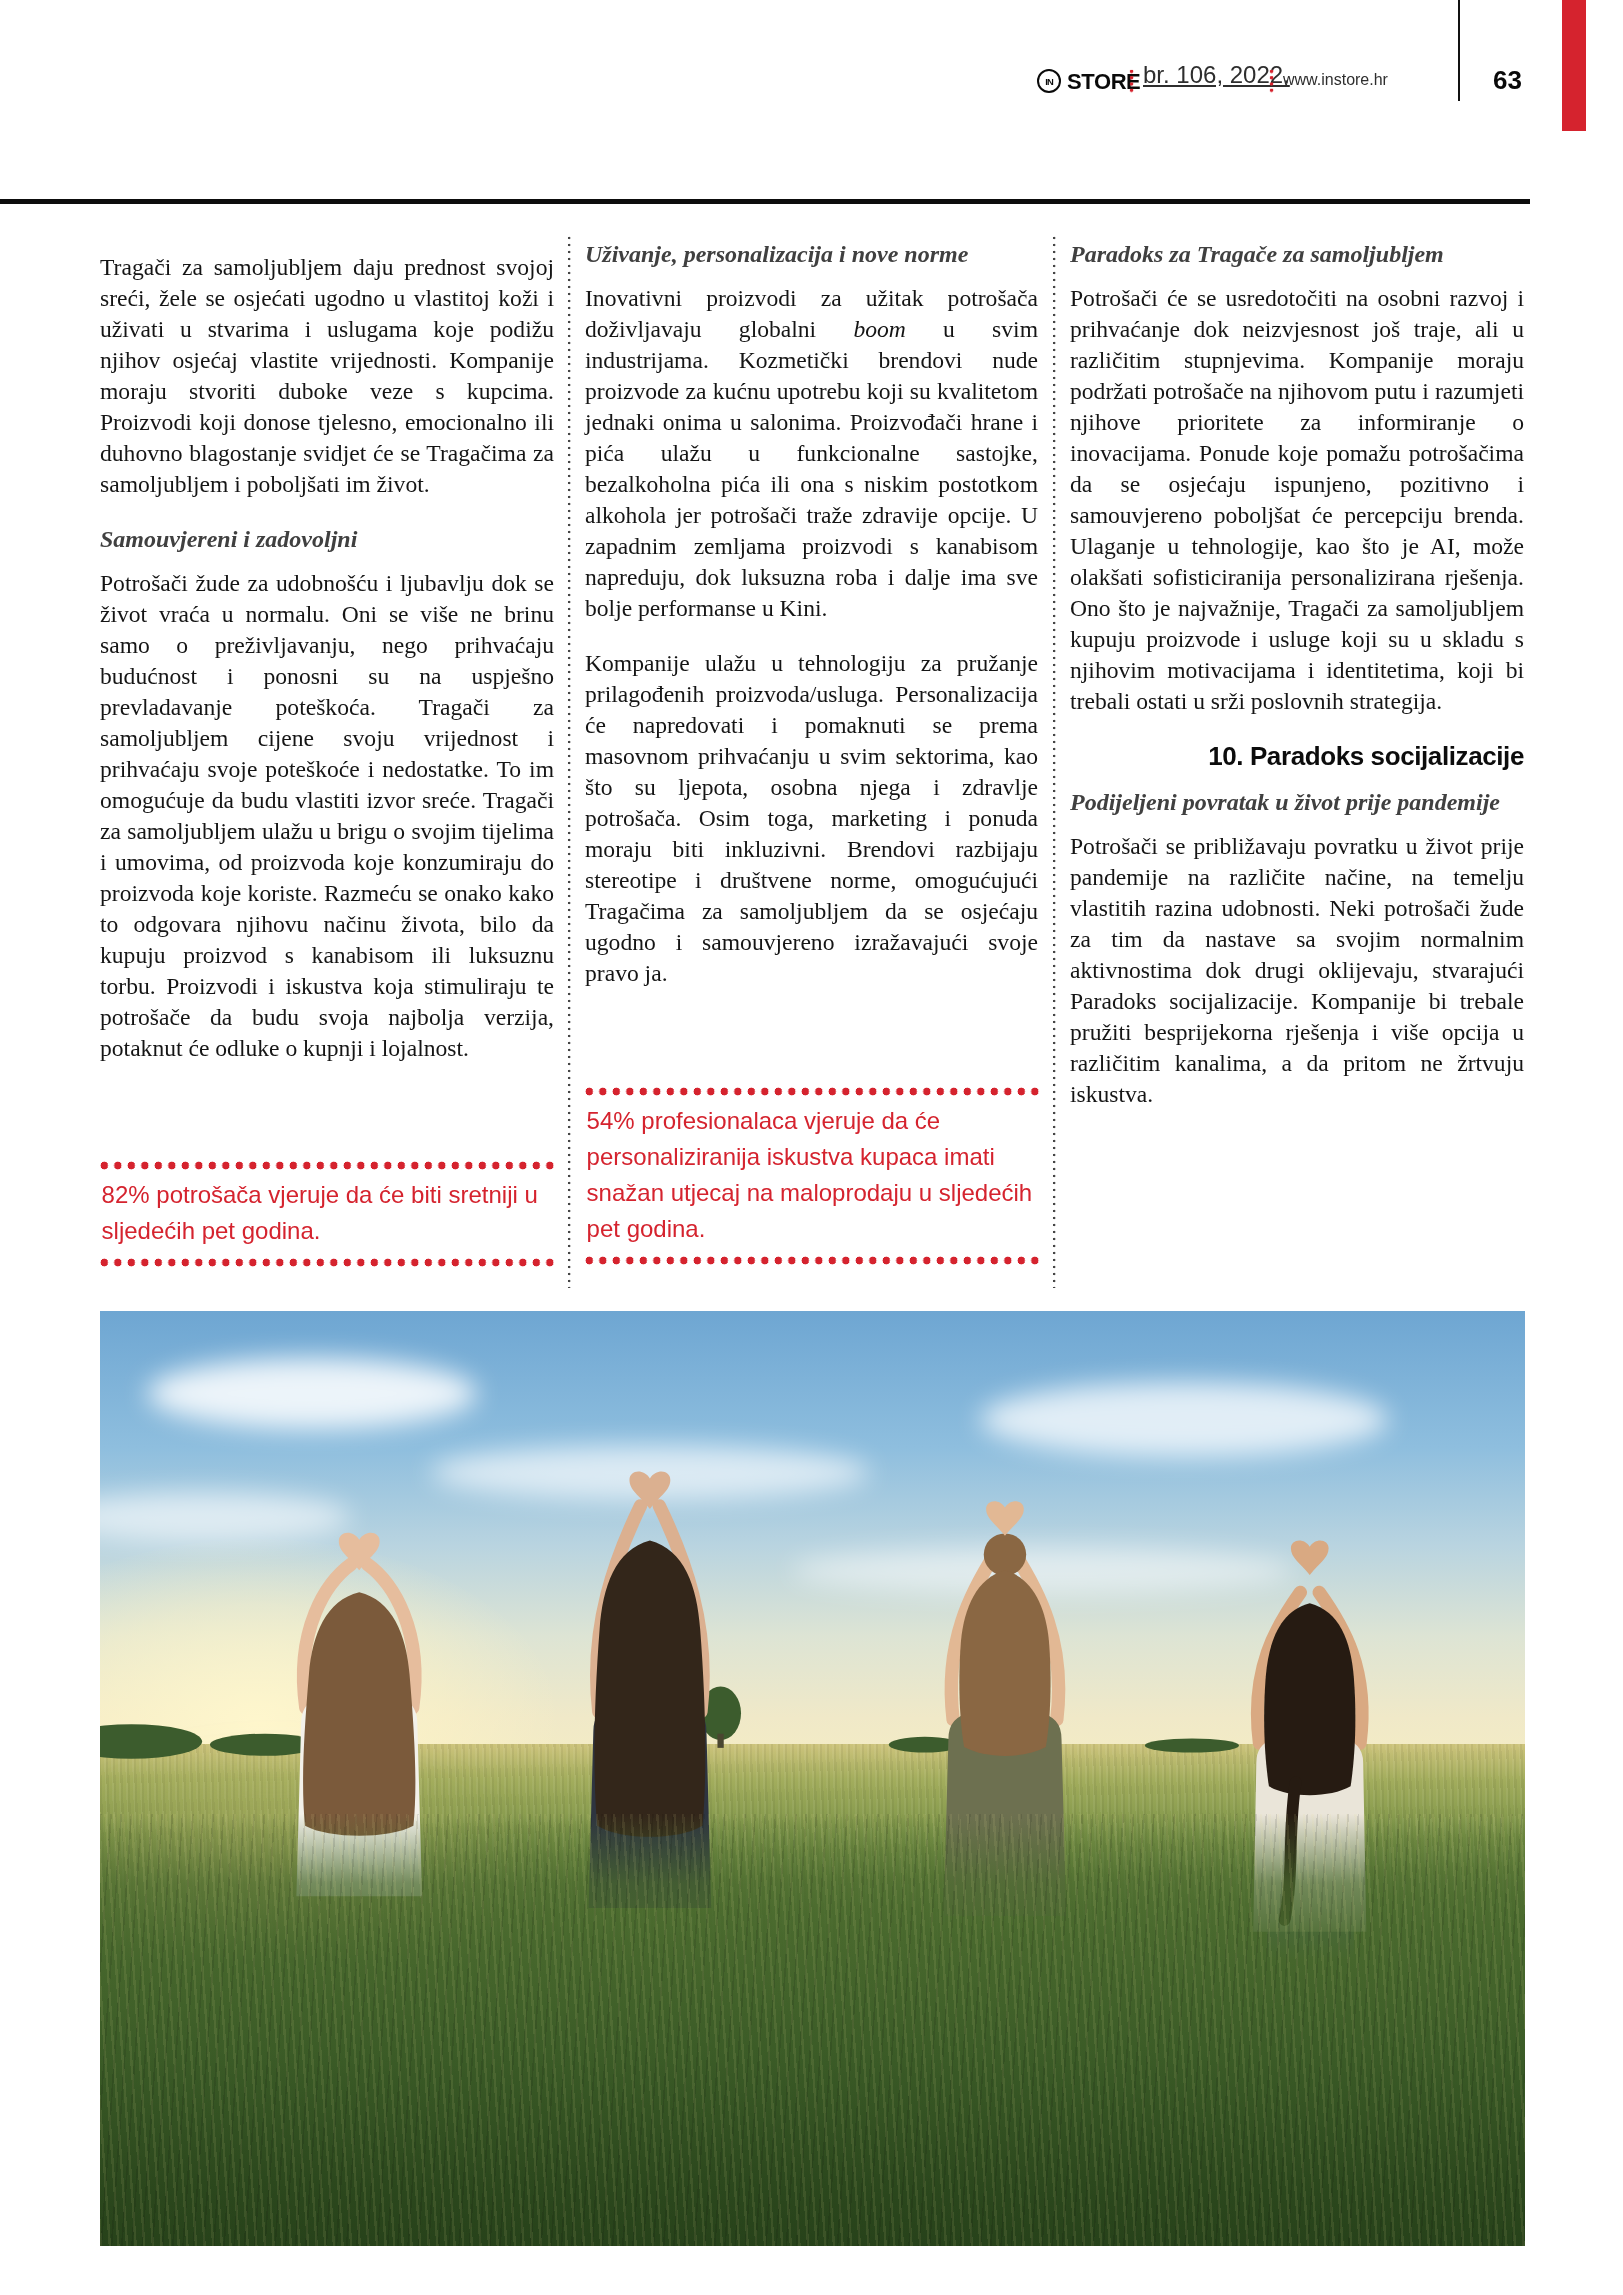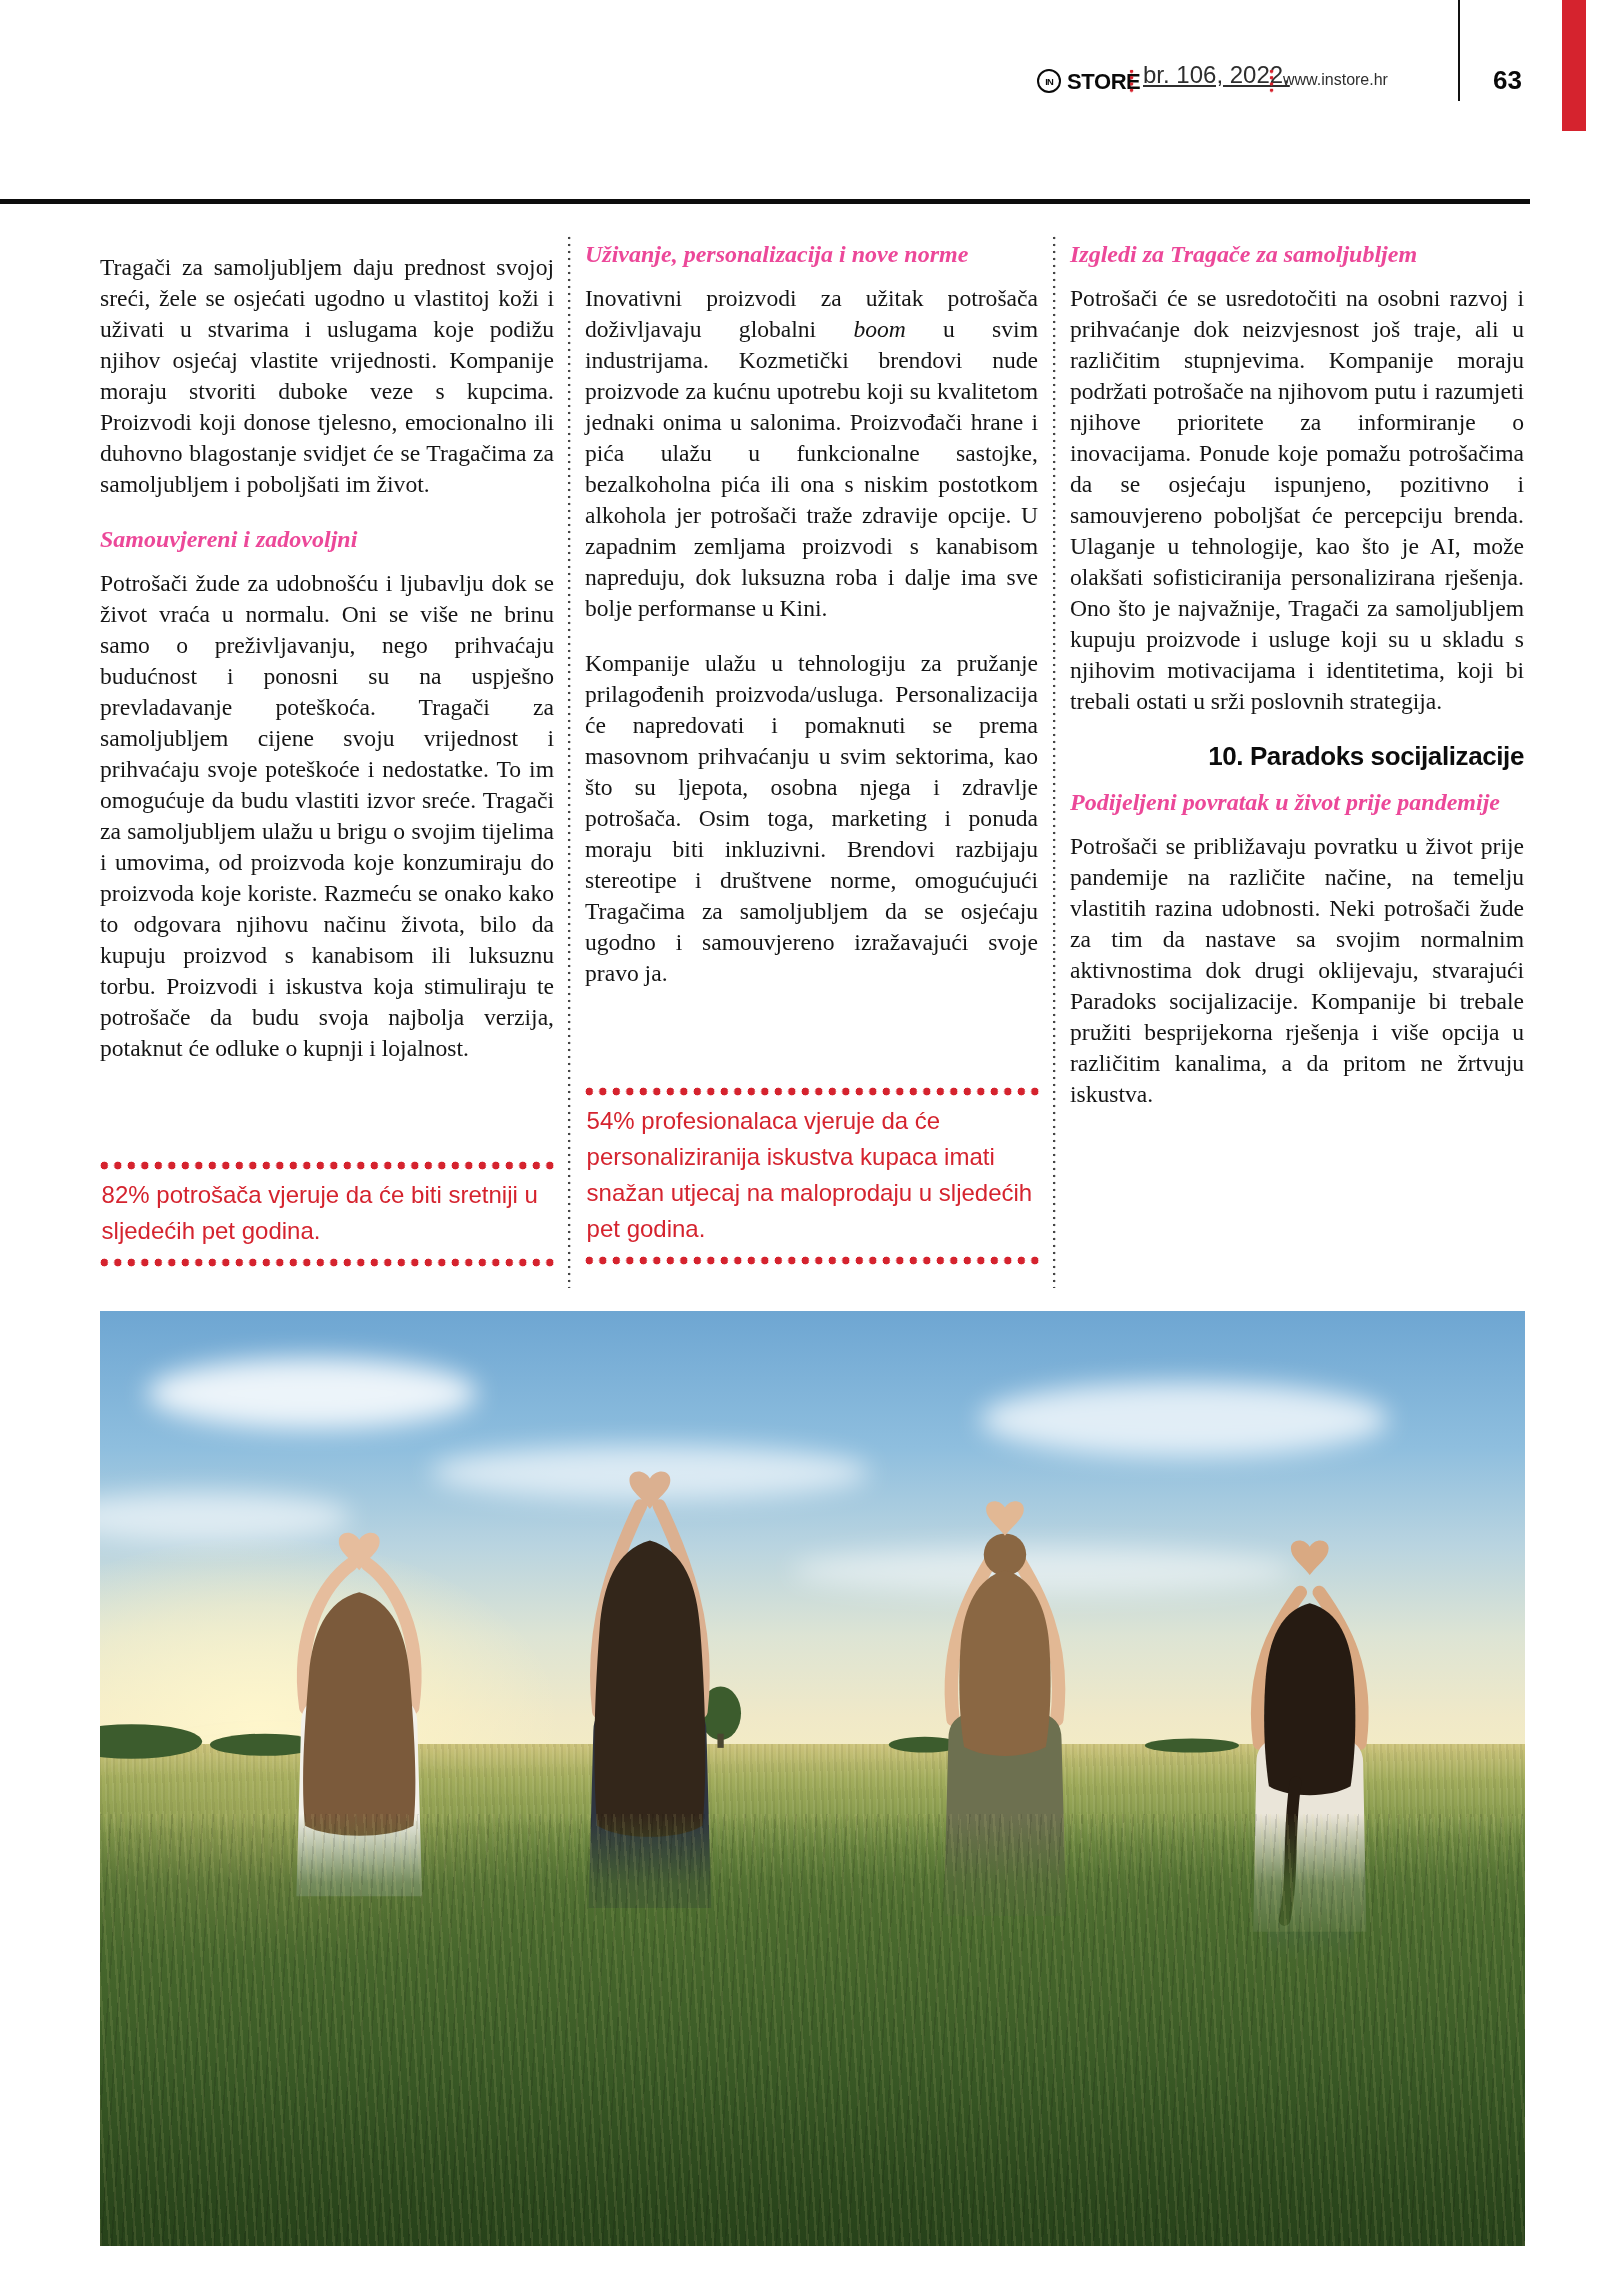--- a/index.html
+++ b/index.html
@@ -28,21 +28,21 @@
 
   
   .vsep{position:absolute;top:236px;height:1052px;width:3.9px;
       background-image:radial-gradient(circle at 2px 2px,#454545 1.2px,rgba(0,0,0,0) 1.6px);
       background-size:3.9px 7px;background-repeat:repeat-y;}
   .vs1{left:567px;} .vs2{left:1052px;}
   .col{position:absolute;top:236px;width:454px;font-size:23.6px;line-height:31px;text-align:justify;}
   .c1{left:100px;margin-top:16px;} .c2{left:585px;width:453px;} .c3{left:1070px;}
   .col p{margin:0 0 23.6px 0;}
   .subhead{font-style:italic;font-weight:700;font-size:24px;line-height:30px;margin:3.1px 0 14px 0;
-      text-align:left;color:#ec4899;}
+      text-align:left;color:#404040;}
   .sanshead{font-family:"Liberation Sans",sans-serif;font-weight:700;font-size:26px;line-height:31px;
       letter-spacing:-0.4px;margin:17.3px 0 15.7px 0;text-align:right;color:#0c0c0c;}
   .it{font-style:italic;}
 
   
   .quote{position:absolute;font-family:"Liberation Sans",sans-serif;color:var(--red);
       font-size:24px;line-height:36px;text-align:left;}
   .q1{left:100px;top:1161px;width:454px;}
   .q2{left:585px;top:1087px;width:455px;}
   .dotrule{height:8.6px;margin:0;
@@ -102,21 +102,21 @@
     <p>Potrošači žude za udobnošću i ljubavlju dok se život vraća u normalu. Oni se više ne brinu samo o preživljavanju, nego prihvaćaju budućnost i ponosni su na uspješno prevladavanje poteškoća. Tragači za samoljubljem cijene svoju vrijednost i prihvaćaju svoje poteškoće i nedostatke. To im omogućuje da budu vlastiti izvor sreće. Tragači za samoljubljem ulažu u brigu o svojim tijelima i umovima, od proizvoda koje konzumiraju do proizvoda koje koriste. Razmeću se onako kako to odgovara njihovu načinu života, bilo da kupuju proizvod s kanabisom ili luksuznu torbu. Proizvodi i iskustva koja stimuliraju te potrošače da budu svoja najbolja verzija, potaknut će odluke o kupnji i lojalnost.</p>
   </section>
 
   <section class="col c2">
     <h3 class="subhead">Uživanje, personalizacija i nove norme</h3>
     <p><span>Inovativni proizvodi za užitak potrošača doživljavaju globalni </span><span class="it">boom</span><span> u svim industrijama. Kozmetički brendovi nude proizvode za kućnu upotrebu koji su kvalitetom jednaki onima u salonima. Proizvođači hrane i pića ulažu u funkcionalne sastojke, bezalkoholna pića ili ona s niskim postotkom alkohola jer potrošači traže zdravije opcije. U zapadnim zemljama proizvodi s kanabisom napreduju, dok luksuzna roba i dalje ima sve bolje performanse u Kini.</span></p>
     <p>Kompanije ulažu u tehnologiju za pružanje prilagođenih proizvoda/usluga. Personalizacija će napredovati i pomaknuti se prema masovnom prihvaćanju u svim sektorima, kao što su ljepota, osobna njega i zdravlje potrošača. Osim toga, marketing i ponuda moraju biti inkluzivni. Brendovi razbijaju stereotipe i društvene norme, omogućujući Tragačima za samoljubljem da se osjećaju ugodno i samouvjereno izražavajući svoje pravo ja.</p>
   </section>
 
   <section class="col c3">
-    <h3 class="subhead">Izgledi za Tragače za samoljubljem</h3>
+    <h3 class="subhead">Paradoks za Tragače za samoljubljem</h3>
     <p>Potrošači će se usredotočiti na osobni razvoj i prihvaćanje dok neizvjesnost još traje, ali u različitim stupnjevima. Kompanije moraju podržati potrošače na njihovom putu i razumjeti njihove prioritete za informiranje o inovacijama. Ponude koje pomažu potrošačima da se osjećaju ispunjeno, pozitivno i samouvjereno poboljšat će percepciju brenda. Ulaganje u tehnologije, kao što je AI, može olakšati sofisticiranija personalizirana rješenja. Ono što je najvažnije, Tragači za samoljubljem kupuju proizvode i usluge koji su u skladu s njihovim motivacijama i identitetima, koji bi trebali ostati u srži poslovnih strategija.</p>
     <h2 class="sanshead">10. Paradoks socijalizacije</h2>
     <h3 class="subhead">Podijeljeni povratak u život prije pandemije</h3>
     <p>Potrošači se približavaju povratku u život prije pandemije na različite načine, na temelju vlastitih razina udobnosti. Neki potrošači žude za tim da nastave sa svojim normalnim aktivnostima dok drugi oklijevaju, stvarajući Paradoks socijalizacije. Kompanije bi trebale pružiti besprijekorna rješenja i više opcija u različitim kanalima, a da pritom ne žrtvuju iskustva.</p>
   </section>
 
   <aside class="quote q1">
     <div class="dotrule"></div>
     <p>82% potrošača vjeruje da će biti sretniji u sljedećih pet godina.</p>
     <div class="dotrule"></div>

